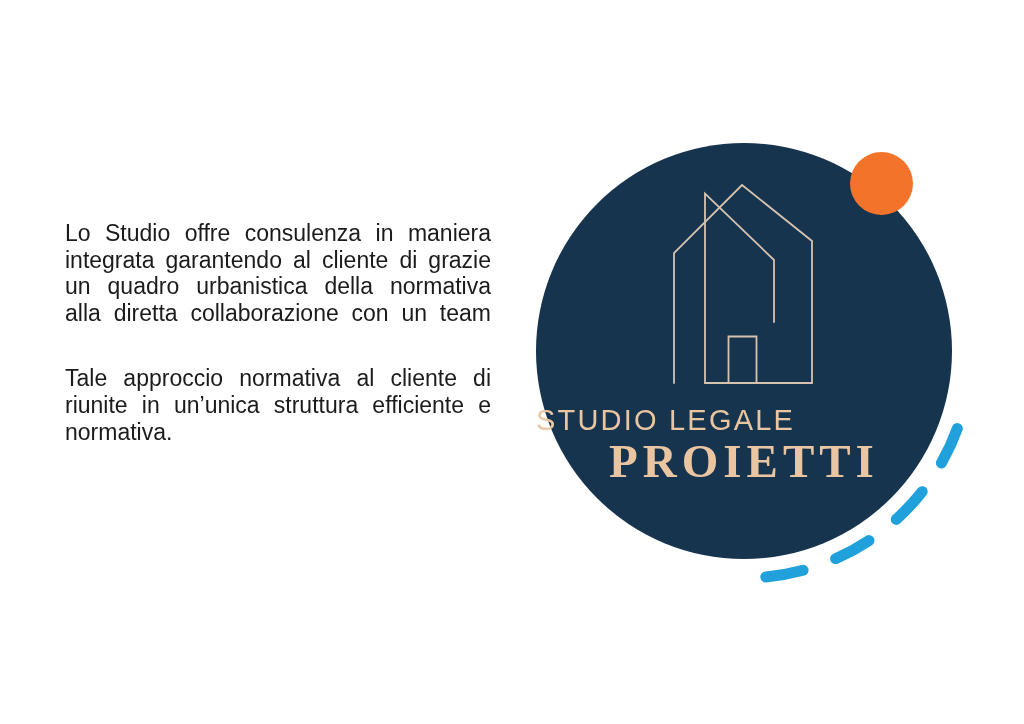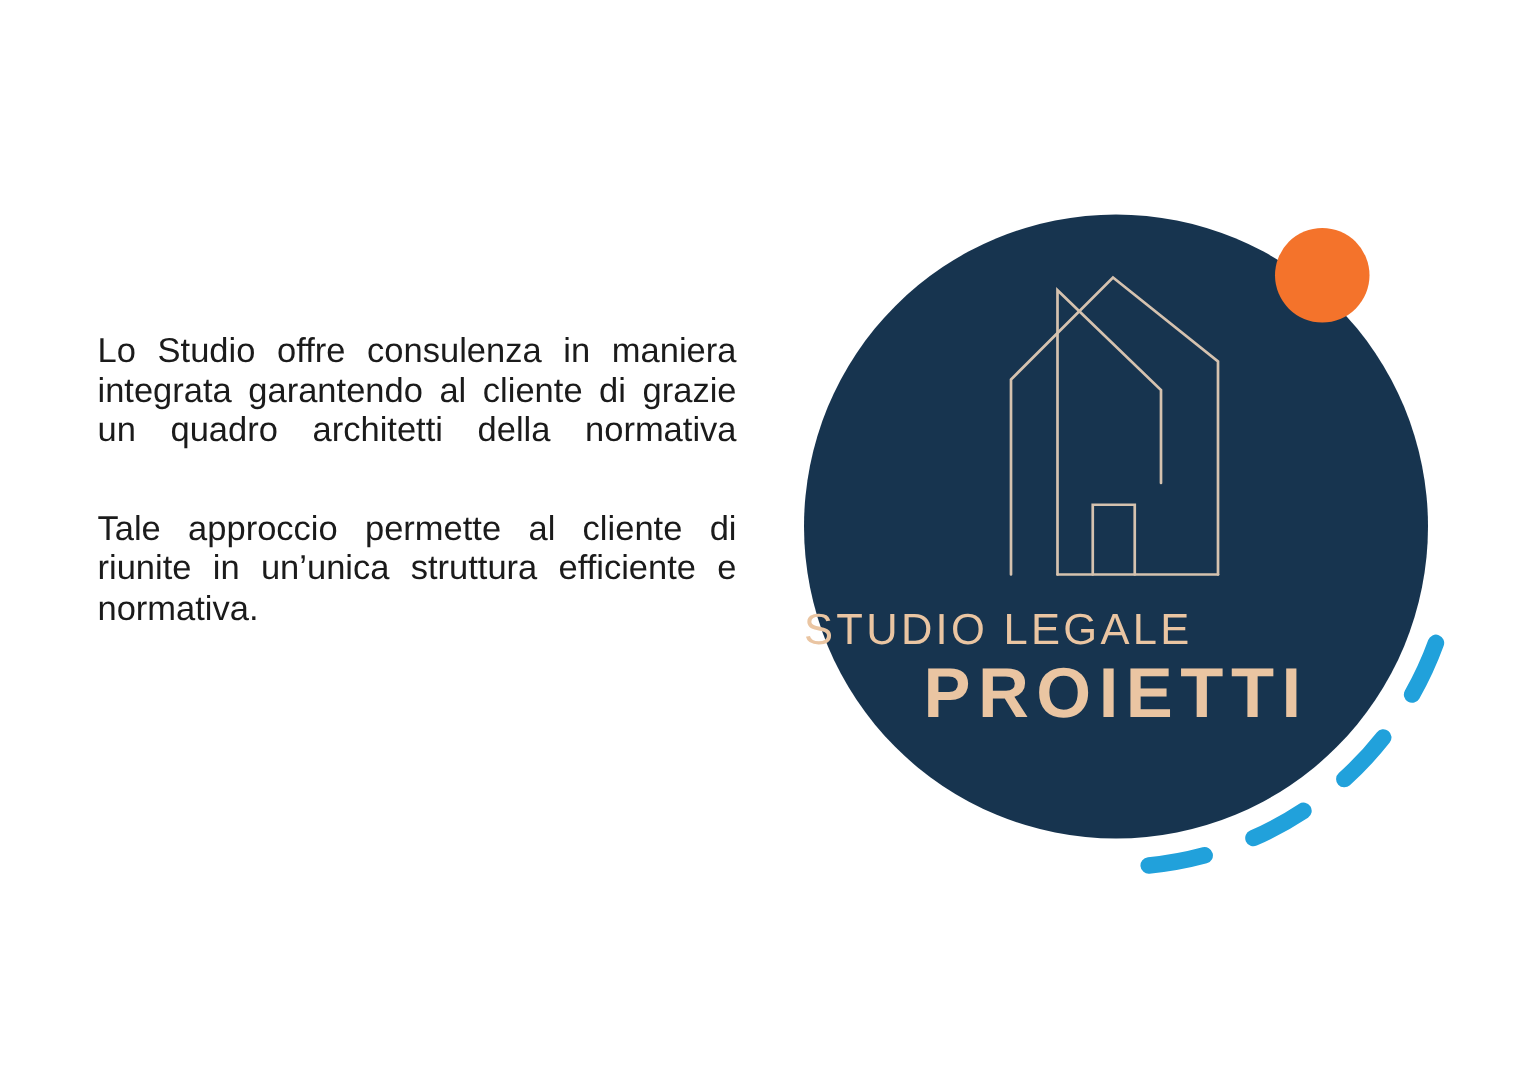--- a/index.html
+++ b/index.html
@@ -81,20 +81,21 @@
     position: absolute;
     left: 536px;
     top: 434px;
     width: 416px;
     text-align: center;
     color: var(--beige);
     font-size: 47px;
     font-weight: 700;
     letter-spacing: 5px;
     white-space: nowrap;
+    font-family: Liberation Serif, serif;
   }
   .orange-dot {
     position: absolute;
     left: 850px;
     top: 152px;
     width: 63px;
     height: 63px;
     border-radius: 50%;
     background: var(--orange);
   }
@@ -115,24 +116,25 @@
 </style>
 </head>
 <body>
 
 <div class="slide">
 
   <div class="text-block">
     <div class="paragraph">
         <div class="jline">Lo Studio offre consulenza in maniera</div>
         <div class="jline">integrata garantendo al cliente di grazie</div>
-        <div class="jline">un quadro architetti della normativa</div>
+        <div class="jline">un quadro urbanistica della normativa</div>
+        <div class="jline">alla diretta collaborazione con un team</div>
       </div>
     <div class="paragraph">
-        <div class="jline">Tale approccio permette al cliente di</div>
+        <div class="jline">Tale approccio normativa al cliente di</div>
         <div class="jline">riunite in un’unica struttura efficiente e</div>
         <div class="jline last">normativa.</div>
       </div>
   </div>
 
   <div class="logo">
 
     <div class="navy-circle"></div>
 
     <svg class="house-svg" viewBox="660 170 170 225" xmlns="http://www.w3.org/2000/svg">

